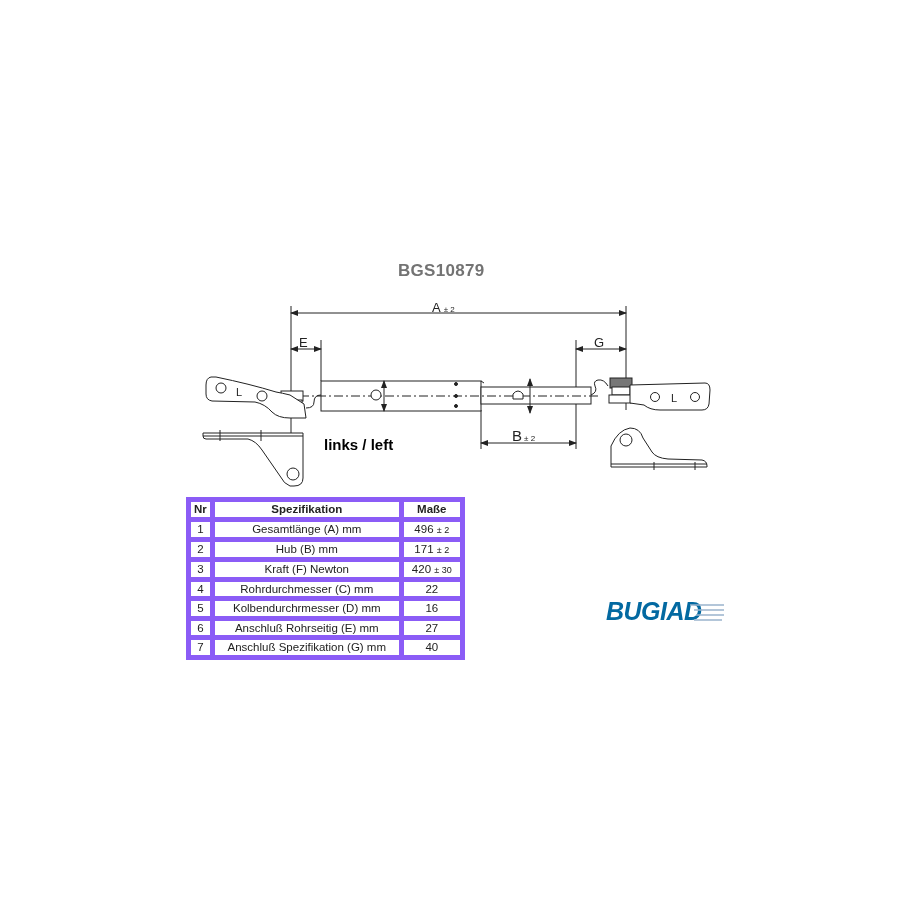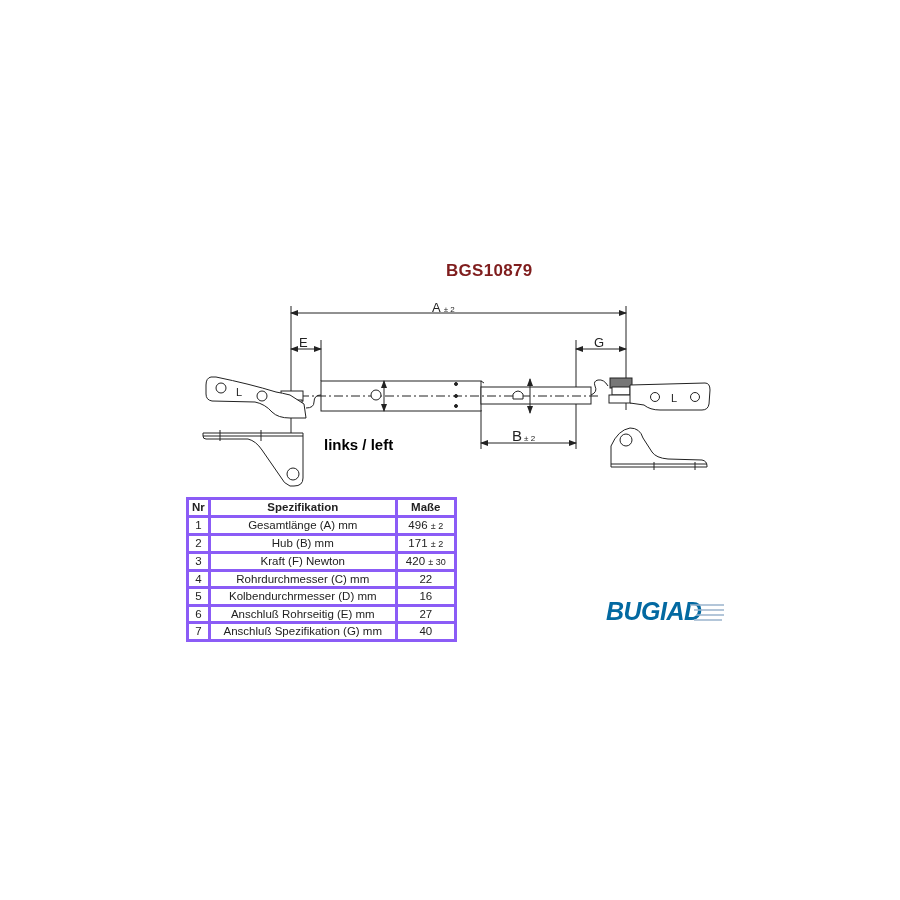--- a/index.html
+++ b/index.html
@@ -1,22 +1,22 @@
 <!DOCTYPE html>
 <html><head>
 <meta charset="utf-8">
 <style>
   html, body { margin: 0; padding: 0; background: #ffffff; }
   body { width: 900px; height: 900px; position: relative; overflow: hidden; font-family: "Liberation Sans", sans-serif; }
-  .title { position: absolute; left: 398px; top: 261px; font-size: 17px; font-weight: bold; color: #7f1d1d; letter-spacing: 0.3px; margin-left: 48px; }
+  .title { position: absolute; left: 398px; top: 261px; font-size: 17px; font-weight: bold; color: #737373; letter-spacing: 0.3px; }
   .side-label { position: absolute; left: 324px; top: 436px; font-size: 15px; font-weight: bold; color: #000000; }
   svg.drawing { position: absolute; left: 0; top: 0; }
   .dimtxt { font-family: "Liberation Sans", sans-serif; fill: #222; }
   table.spec { position: absolute; left: 186px; top: 497px; border-collapse: collapse; font-size: 11.5px; color: #222; }
-  table.spec th, table.spec td { border: 3px solid #8b5cf6; padding: 0 3px; height: 14.5px; line-height: 14px; white-space: nowrap; }
+  table.spec th, table.spec td { border: 5px solid #8b5cf6; padding: 0 3px; height: 14.5px; line-height: 14px; white-space: nowrap; }
   table.spec th { font-weight: bold; font-size: 11.5px; }
   table.spec td.nr { text-align: center; width: 10px; }
   table.spec td.sp { text-align: center; width: 178px; }
   table.spec td.val { text-align: center; width: 50px; }
   table.spec th.nr { width: 10px; }
   .tol { font-size: 9px; }
   .logo { position: absolute; left: 606px; top: 597px; font-size: 25px; font-weight: bold; font-style: italic; color: #0369a1; letter-spacing: -0.5px; font-family: "Liberation Sans", sans-serif; }
   .logo-lines { position: absolute; left: 686px; top: 602px; }
 </style>
 </head>

